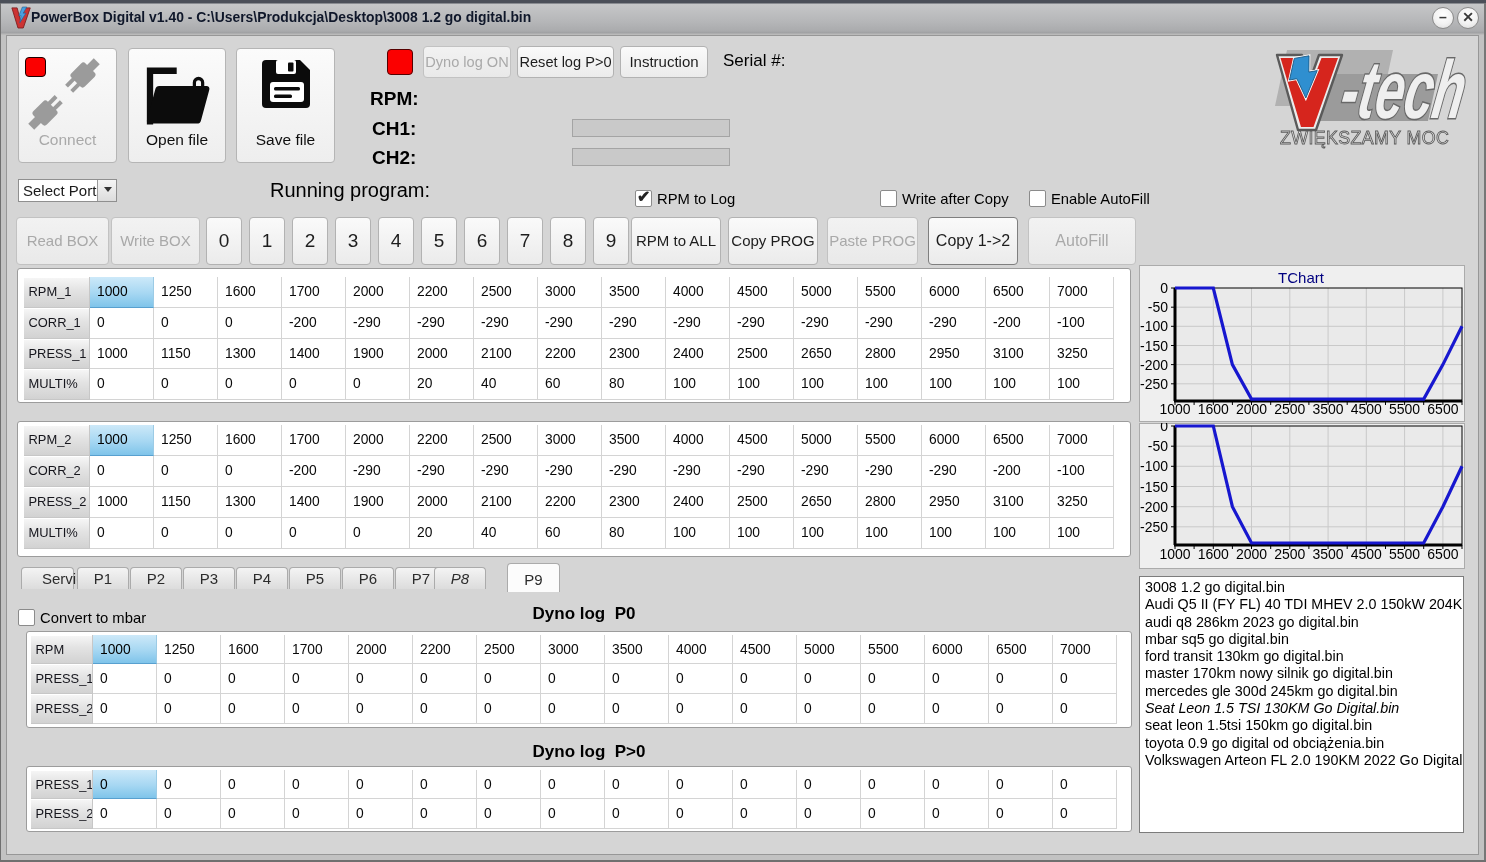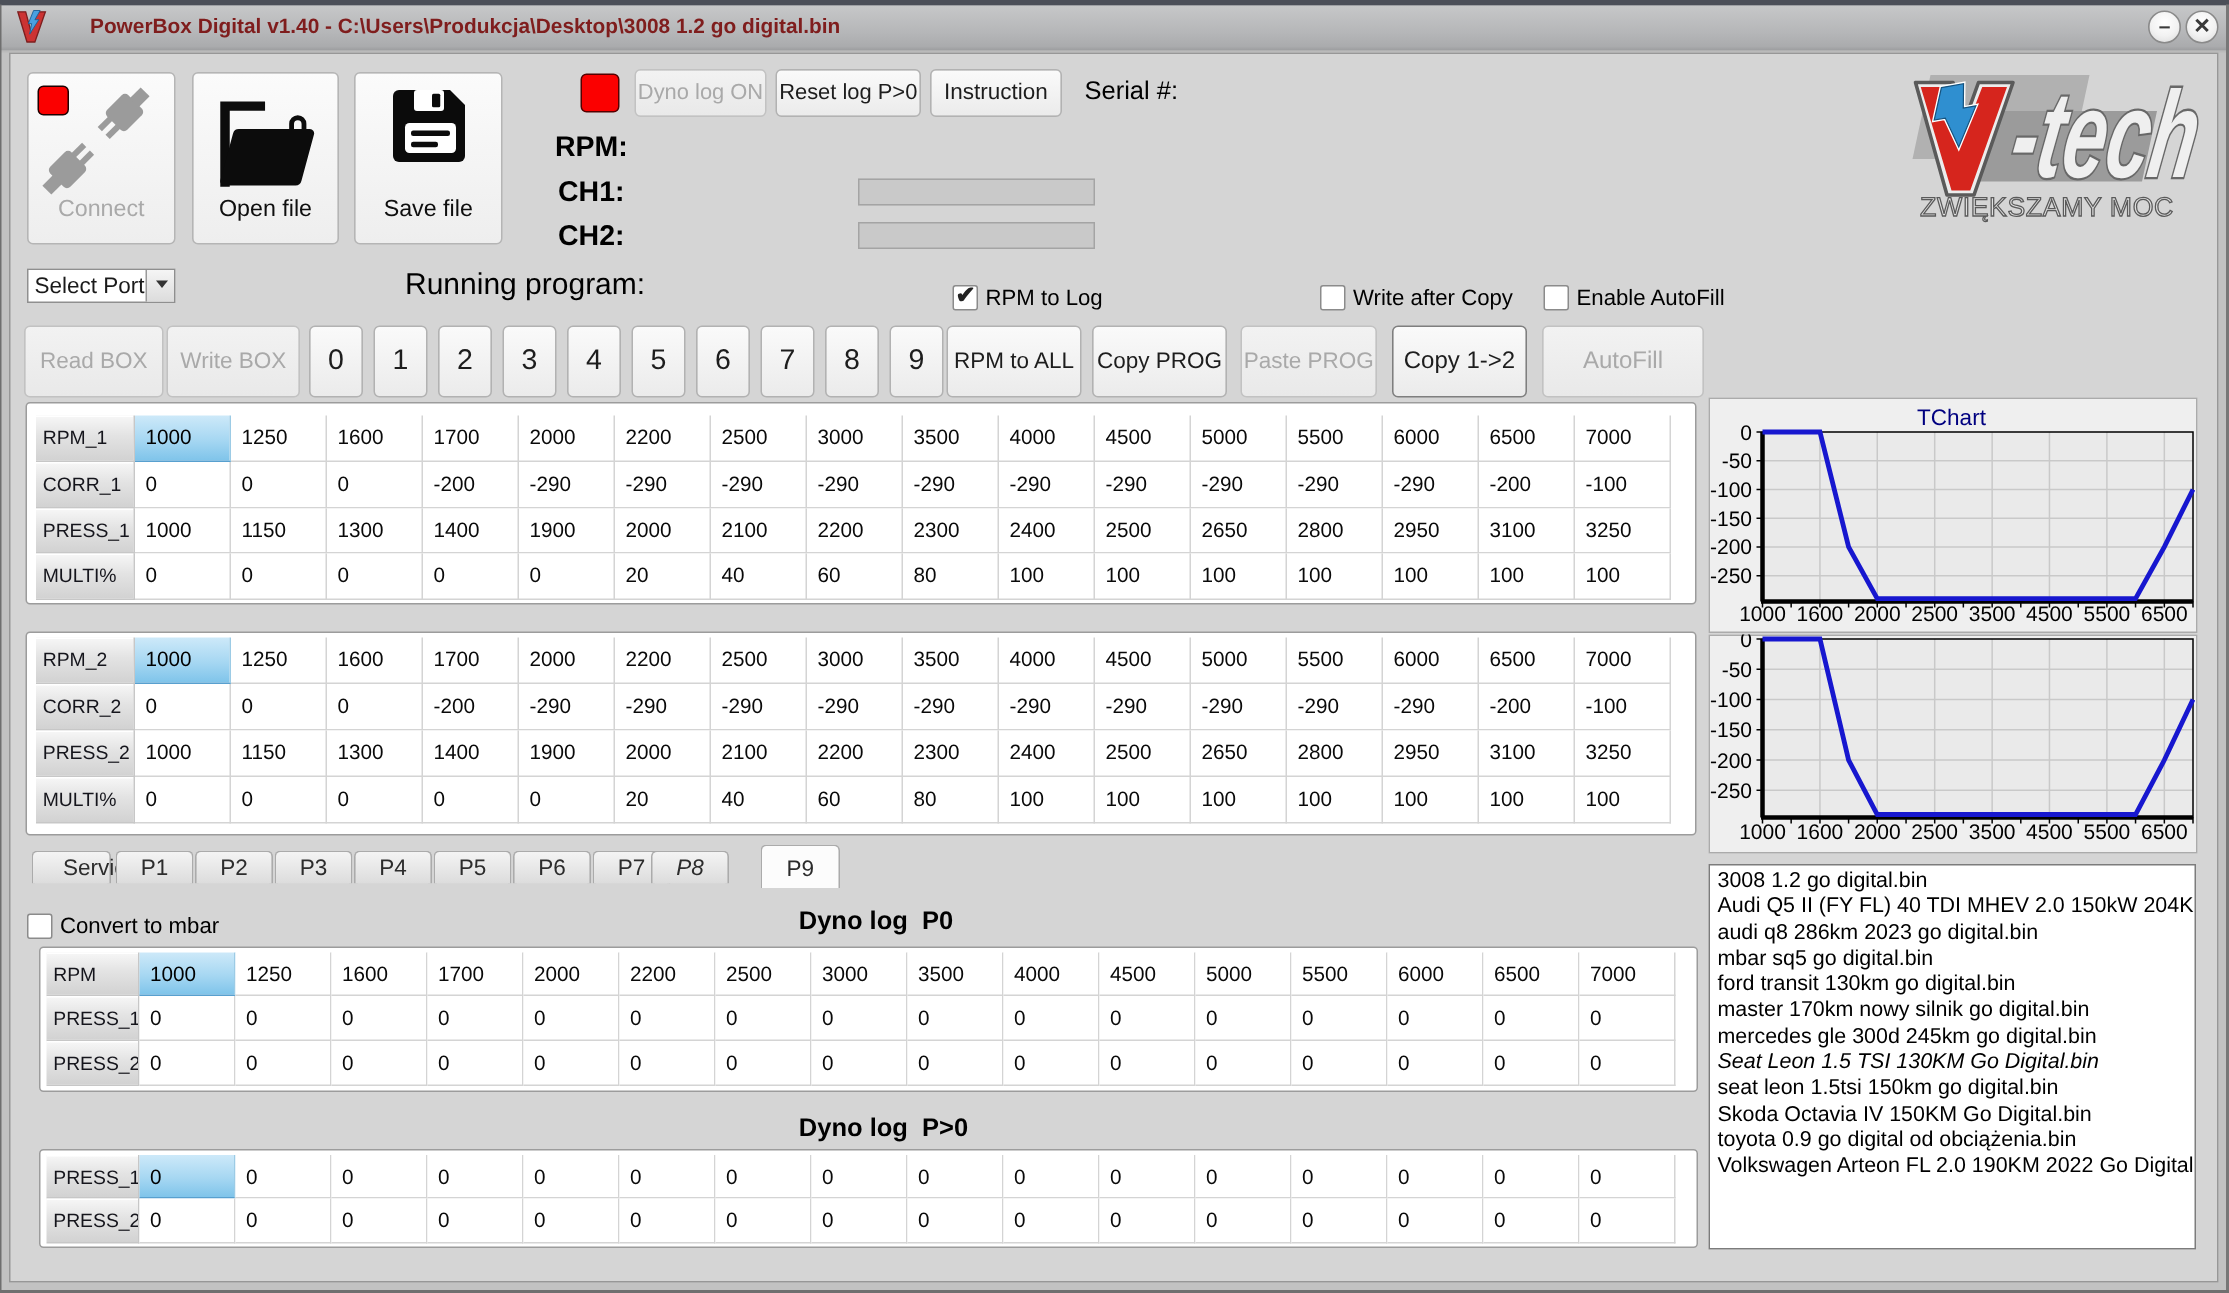--- a/index.html
+++ b/index.html
@@ -1,20 +1,20 @@
 <!DOCTYPE html>
 <html><head><meta charset="utf-8">
 <style>
 * { margin:0; padding:0; box-sizing:border-box; }
 html,body { width:1486px; height:862px; }
 body { font-family:"Liberation Sans", sans-serif; background:#c2c2c2; position:relative; overflow:hidden; }
 .abs { position:absolute; }
 .titlebar { left:0; top:0; width:1486px; height:35px;
   background:linear-gradient(#4b4f58 0px, #4b4f58 3px, #c6c7c8 4px, #b5b6b8 22px, #aaabad 31px, #9fa0a2 33px, #bababa 34px); }
-.titletxt { left:31px; top:9px; font-size:13.9px; font-weight:bold; color:#7f1d1d; letter-spacing:0px;margin-left:29px; }
+.titletxt { left:31px; top:9px; font-size:13.9px; font-weight:bold; color:#0f172a; letter-spacing:0px; }
 .capbtn { top:7px; width:22px; height:22px; border-radius:50%; background:radial-gradient(circle at 50% 35%, #ffffff 0%, #f2f2f2 55%, #d8d8d8 100%); border:1.5px solid #8a8a8a; color:#3a3a3a; text-align:center; font-size:14px; line-height:19px; font-weight:bold; }
 .client { left:6px; top:35px; width:1473px; height:820px; background:#d5d5d5; border:1px solid #979797; }
 .bigbtn { background:linear-gradient(#fbfbfb,#eeeeee); border:1px solid #b5b5b5; border-radius:4px; }
 .btn { background:linear-gradient(#fafafa,#ebebeb); border:1px solid #b2b2b2; border-radius:4px; text-align:center; color:#1d1d1d; white-space:nowrap; overflow:hidden; }
 .btn.dis { color:#a9a9a9; border-color:#c2c2c2; background:linear-gradient(#f2f2f2,#e9e9e9); }
 .lbl { color:#000; }
 .cb { width:17px; height:17px; background:#fff; border:1.5px solid #8b8b8b; border-radius:2px; }
 .cb .chk { position:absolute; left:0px; top:-3px; font-size:17px; color:#222; font-weight:bold; }
 .grid-wrap { background:#ffffff; border:1px solid #9c9c9c; border-radius:3px; }
 .cell.hc { background:linear-gradient(#f7f7f7 0%,#e3e3e3 45%,#d2d2d2 100%); border-right:1px solid #c7c7c7; border-bottom:1px solid #c7c7c7; box-shadow:inset 0 1px 0 #fff; color:#15151c; font-size:12.9px; padding-left:4.5px; }
@@ -480,18 +480,17 @@
 <div class="abs" style="left:1139px;top:576px;width:325px;height:257px;background:#fff;border:1px solid #7c7c7c;overflow:hidden;font-size:14.3px;color:#000;padding:2px 0 0 5px;white-space:nowrap;">
     <div style="height:17.3px;">3008 1.2 go digital.bin</div>
     <div style="height:17.3px;">Audi Q5 II (FY FL) 40 TDI MHEV 2.0 150kW 204KM (</div>
     <div style="height:17.3px;">audi q8 286km 2023 go digital.bin</div>
     <div style="height:17.3px;">mbar sq5 go digital.bin</div>
     <div style="height:17.3px;">ford transit 130km go digital.bin</div>
     <div style="height:17.3px;">master 170km nowy silnik go digital.bin</div>
     <div style="height:17.3px;">mercedes gle 300d 245km go digital.bin</div>
     <div style="height:17.3px;font-style:italic;">Seat Leon 1.5 TSI 130KM Go Digital.bin</div>
     <div style="height:17.3px;">seat leon 1.5tsi 150km go digital.bin</div>
-    <div style="height:17.3px;">Skoda Octavia IV 150KM Go Digital.bin</div>
     <div style="height:17.3px;">toyota 0.9 go digital od obciążenia.bin</div>
     <div style="height:17.3px;">Volkswagen Arteon FL 2.0 190KM 2022 Go Digital Au</div>
   </div>
 <div class="abs" style="left:0;top:3px;width:1px;height:859px;background:#6f6f6f;"></div>
 <div class="abs" style="left:1484px;top:3px;width:2px;height:859px;background:#777777;"></div>
 <div class="abs" style="left:0;top:860px;width:1486px;height:2px;background:#6f6f6f;"></div>
 </body></html>

